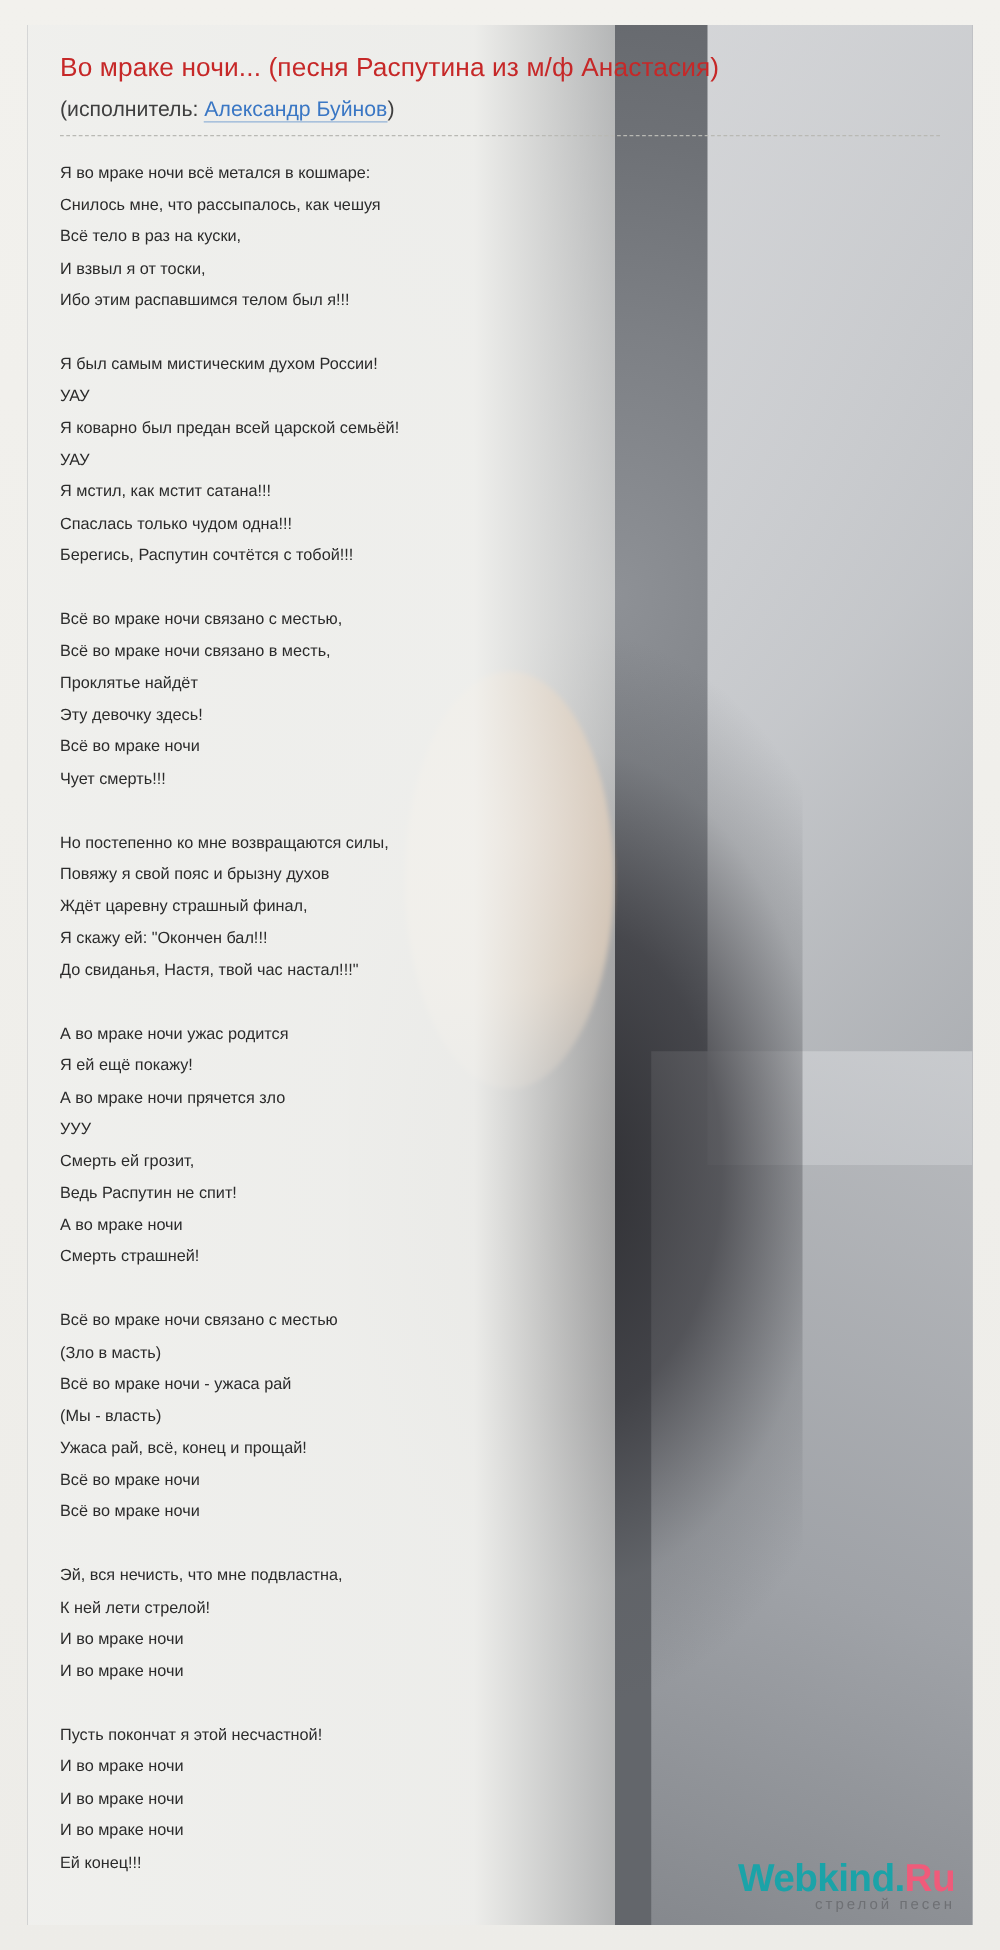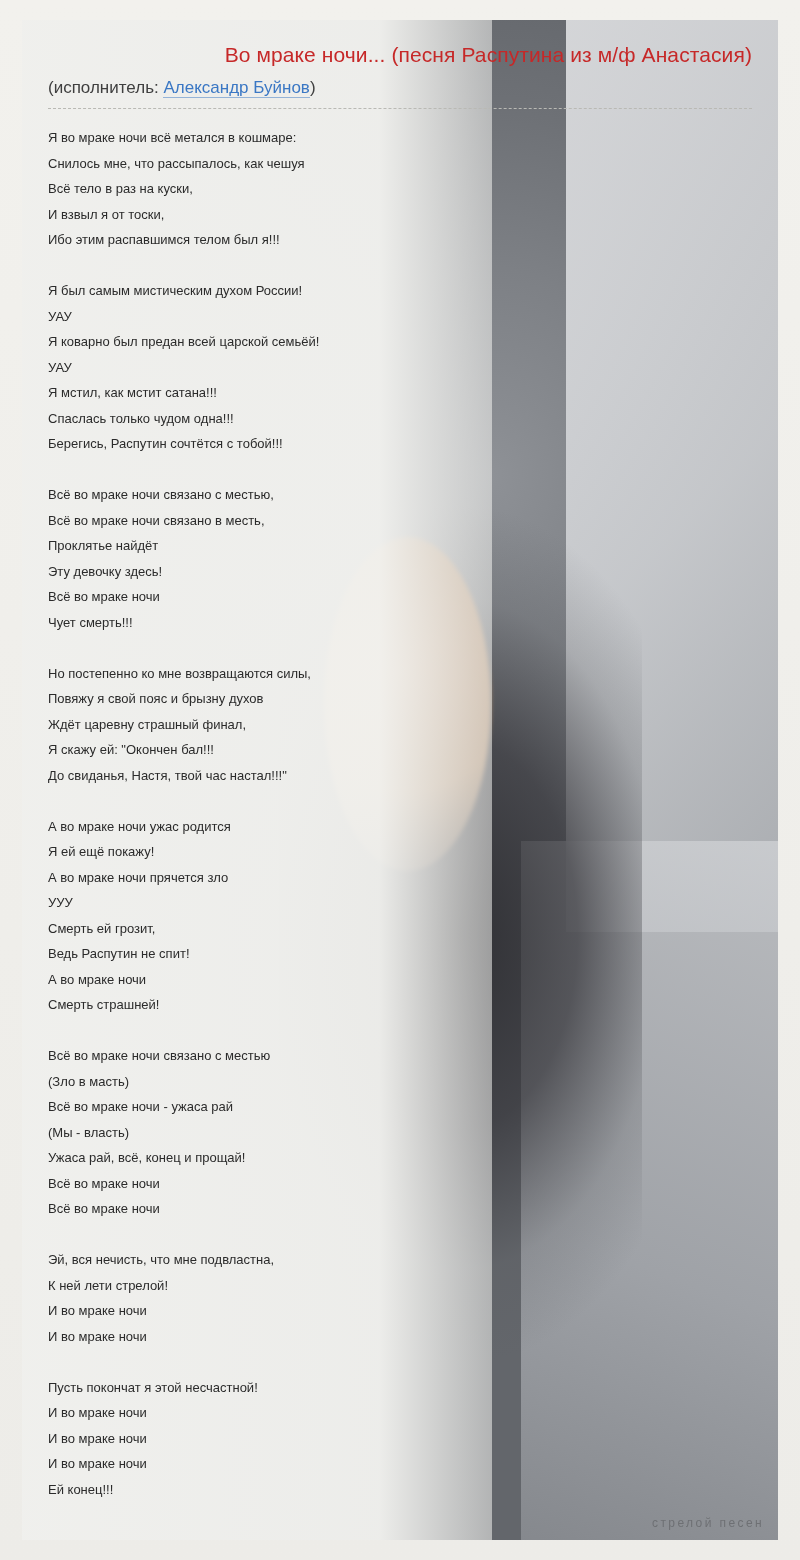--- a/index.html
+++ b/index.html
@@ -95,21 +95,20 @@
     padding: 22px 26px 10px 26px;
   }
 
   .song-title {
     font-size: 21px;
     line-height: 26px;
     color: #c62828;
     font-weight: normal;
     margin: 0 0 10px 0;
     letter-spacing: 0.1px;
-    text-align: right;
   }
   .performer-line {
     font-size: 17px;
     color: #3f3f3f;
     padding-bottom: 10px;
     border-bottom: 1px dashed #b9b9b4;
     margin-bottom: 16px;
   }
   .performer-line .paren {
     color: #3f3f3f;
@@ -227,16 +226,17 @@
 
 Пусть покончат я этой несчастной!
 И во мраке ночи
 И во мраке ночи
 И во мраке ночи
 Ей конец!!!</div>
 
   </div>
 
   <div class="footer-logo">
+    <div class="wk"><span class="teal">Webkind</span><span class="dot">.</span><span class="ru">Ru</span></div>
     <div class="sub">стрелой песен</div>
   </div>
 
 </div>
 
 </body></html>

